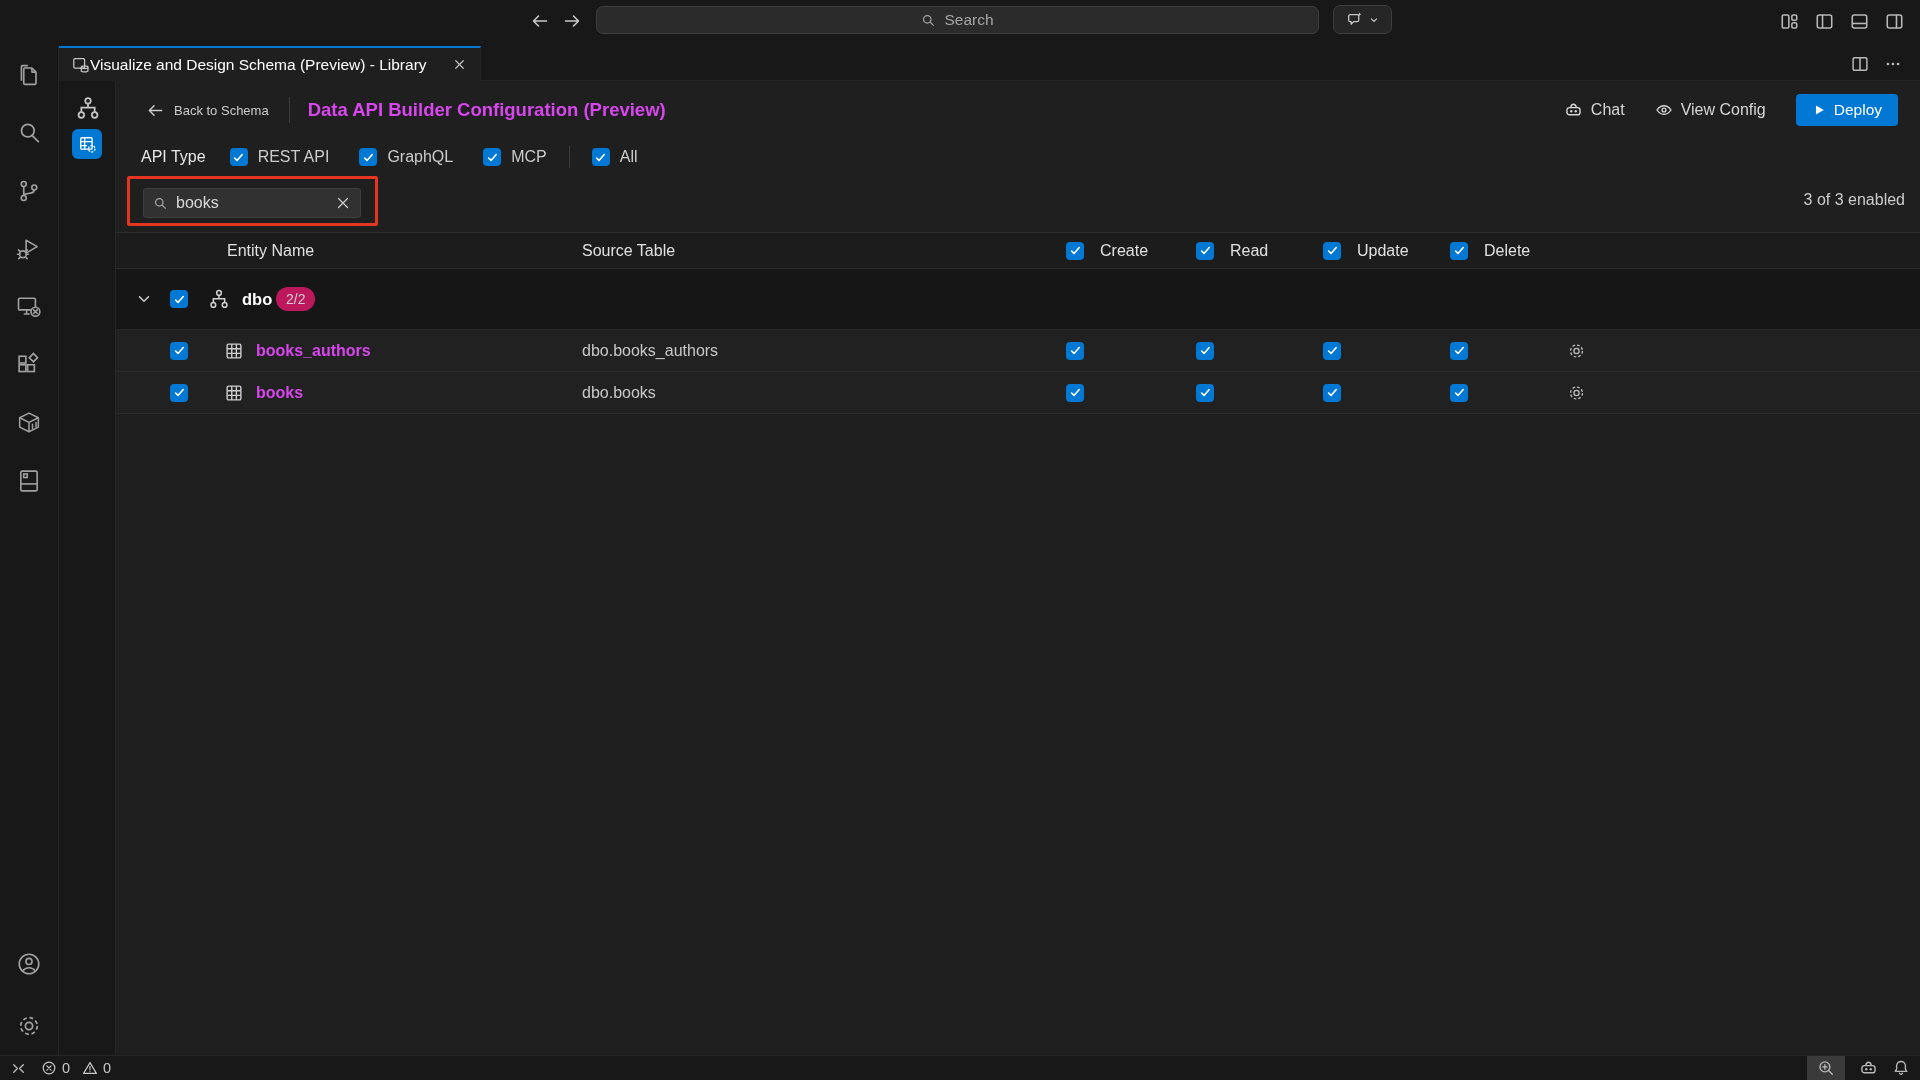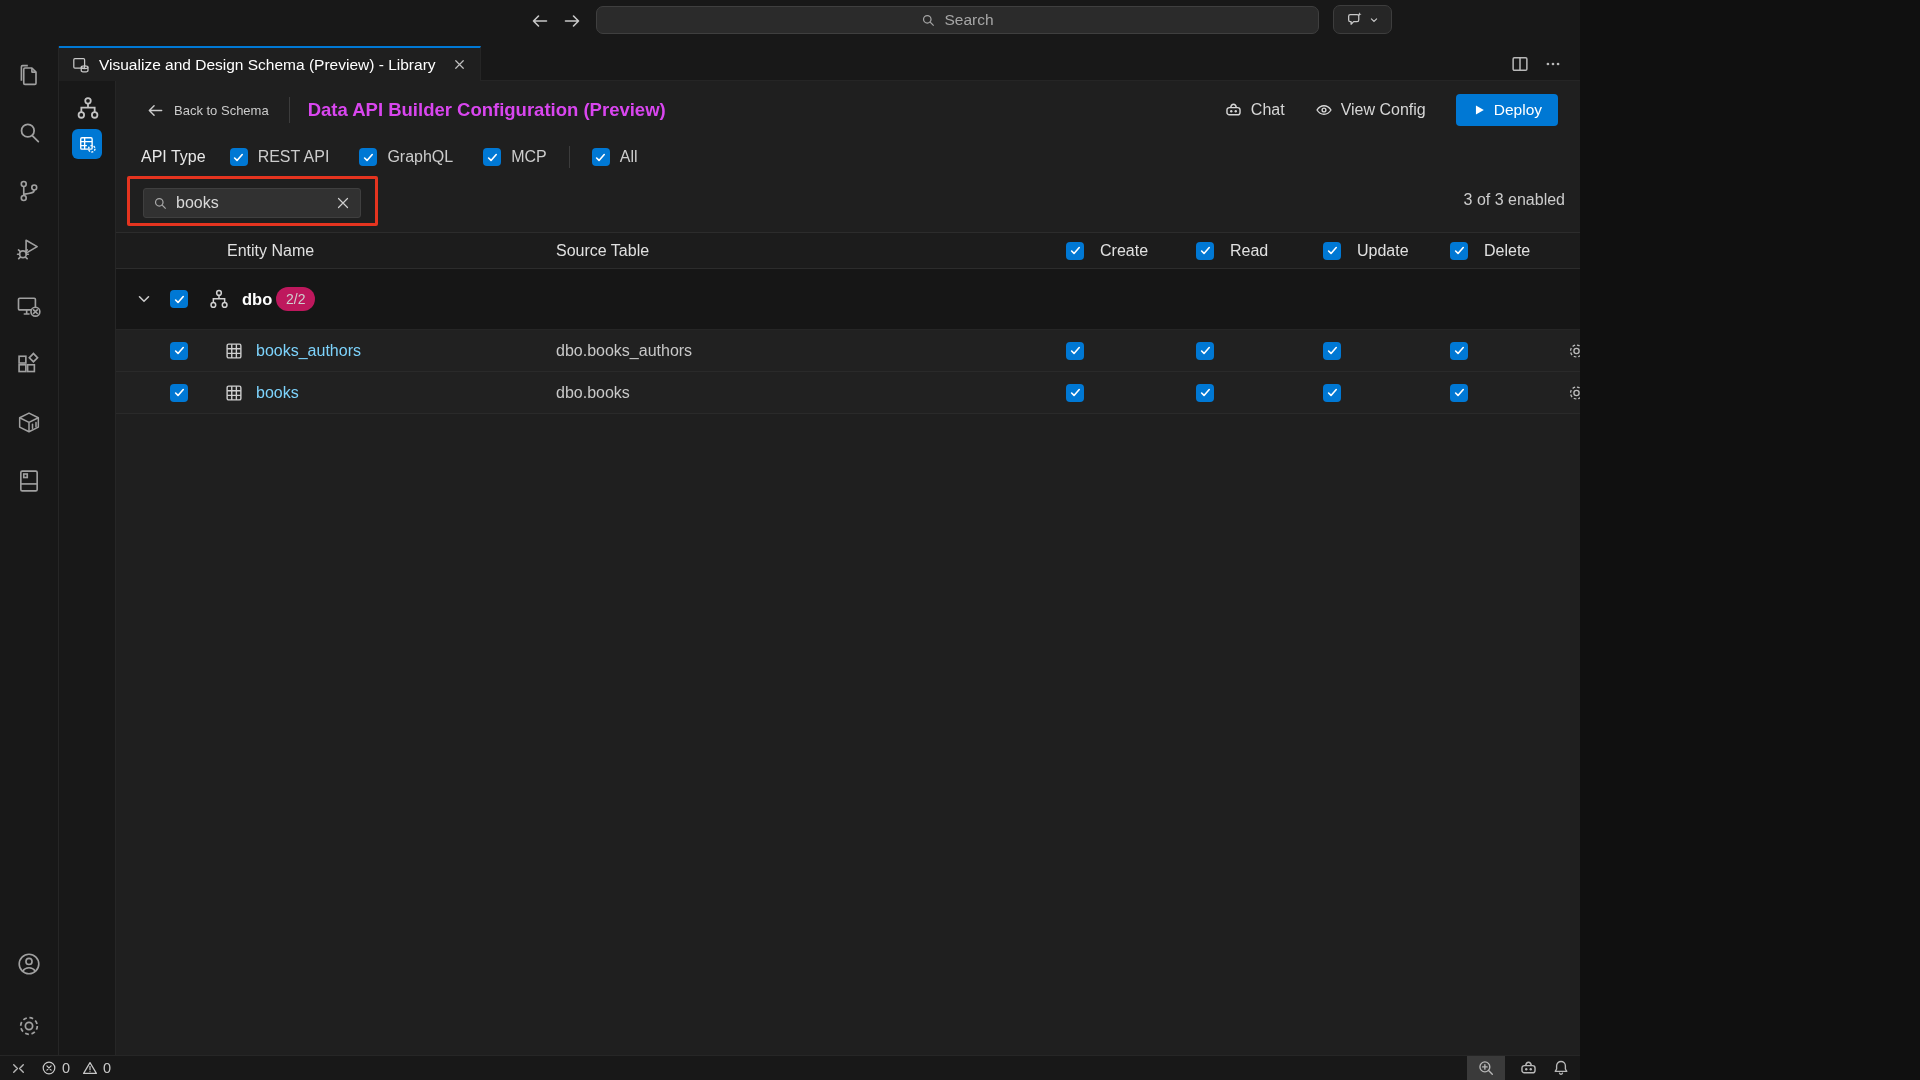--- a/index.html
+++ b/index.html
@@ -4,21 +4,21 @@
 <style>
   :root{
     --accent:#0078d4;
     --annotation:#e5341f;
     --bar-bg:#181818;
     --content-bg:#1f1f1f;
     --border:#2a2a2a;
     --text:#cccccc;
   }
   html,body{margin:0;padding:0;background:#101010;}
-  .screen{position:relative;width:1580px;height:1080px;background:var(--content-bg);
+  .screen{position:relative;width:1920px;height:1080px;background:var(--content-bg);
     font-family:"Liberation Sans","DejaVu Sans",sans-serif;color:var(--text);overflow:hidden;}
   svg{display:block}
   .ibtn{display:flex;align-items:center;justify-content:center;color:#b8b8b8;cursor:pointer}
 
   
   .titlebar{position:absolute;left:0;top:0;width:1920px;height:46px;background:var(--bar-bg);}
   .nav-arrow{position:absolute;top:8px;width:26px;height:26px;color:#c8c8c8}
   .cmd-center{position:absolute;left:596px;top:6px;width:723px;height:28px;background:#2b2b2b;
     border:1px solid #3f3f3f;border-radius:7px;display:flex;align-items:center;justify-content:center;
     gap:8px;color:#a6a6a6;font-size:15.5px;box-sizing:border-box;}
@@ -26,21 +26,21 @@
     border:1px solid #3d3d3d;border-radius:7px;display:flex;align-items:center;justify-content:center;
     gap:5px;color:#c8c8c8;box-sizing:border-box;}
   .win-icons{position:absolute;right:14px;top:8px;display:flex;gap:11px;}
   .win-icons .ibtn{width:24px;height:26px;}
 
   
   .tabstrip{position:absolute;left:59px;top:46px;right:0;height:35px;background:var(--bar-bg);
     border-bottom:1px solid #252525;box-sizing:border-box;}
   .tab{position:absolute;left:0;top:0;width:422px;height:35px;background:var(--content-bg);
     border-top:2px solid var(--accent);border-right:1px solid #252525;display:flex;align-items:center;
-    gap:9px;padding:0 10px 0 13px;box-sizing:border-box;}
+    padding:0 10px 0 13px;box-sizing:border-box;}
   .tab-label{color:#ffffff;font-size:15.5px;white-space:nowrap;}
   .tab-close{margin-left:auto;width:22px;height:22px;color:#c0c0c0;}
   .editor-actions{position:absolute;right:18px;top:0;height:35px;display:flex;align-items:center;gap:14px;}
 
   
   .activitybar{position:absolute;left:0;top:46px;width:59px;bottom:25px;background:var(--bar-bg);
     border-right:1px solid #262626;display:flex;flex-direction:column;box-sizing:border-box;}
   .ab-cell{width:58px;height:58px;display:flex;align-items:center;justify-content:center;color:#a0a0a0;cursor:pointer}
   .ab-bottom{margin-top:auto;margin-bottom:4px;}
 
@@ -86,27 +86,27 @@
 
   .group-row{position:absolute;left:0;right:0;top:188px;height:61px;background:#161616;
     border-bottom:1px solid #262626;box-sizing:border-box;}
   .group-name{color:#ffffff;font-weight:bold;font-size:16.5px;}
   .count-badge{background:#be185d;color:#cfcfcf;font-size:14px;height:24px;line-height:24px;
     padding:0 10px;border-radius:12px;}
 
   .erow{position:absolute;left:0;right:0;height:42px;background:#212121;border-bottom:1px solid var(--border);
     box-sizing:border-box;font-size:16px;}
   .erow.r0{top:249px;} .erow.r1{top:291px;}
-  .ename{color:#7dd3fc;font-weight:normal;text-align:right;}
+  .ename{color:#d946ef;font-weight:bold;text-align:right;}
   .esrc{color:#c8c8c8;}
 
   
   .col-chevron{left:19px} .col-cb{left:54px} .col-hier{left:92px} .col-gname{left:126px} .col-badge{left:160px}
   .col-eicon{left:108px} .col-entity-txt{left:140px}
-  .col-entity-hdr{left:111px} .col-source{left:440px}
+  .col-entity-hdr{left:111px} .col-source{left:466px}
   .col-create{left:950px} .col-read{left:1080px} .col-update{left:1207px} .col-delete{left:1334px}
   .col-gear{left:1450px}
 
   
   .statusbar{position:absolute;left:0;right:0;bottom:0;height:25px;background:var(--bar-bg);
     border-top:1px solid #262626;box-sizing:border-box;display:flex;align-items:center;
     font-size:14.5px;color:#c8c8c8;padding:0 10px;}
   .sb-left{display:flex;align-items:center;gap:14px;height:100%;}
   .sb-group{display:flex;align-items:center;gap:5px;height:100%;cursor:pointer;}
   .sb-right{margin-left:auto;display:flex;align-items:center;gap:14px;height:100%;}

